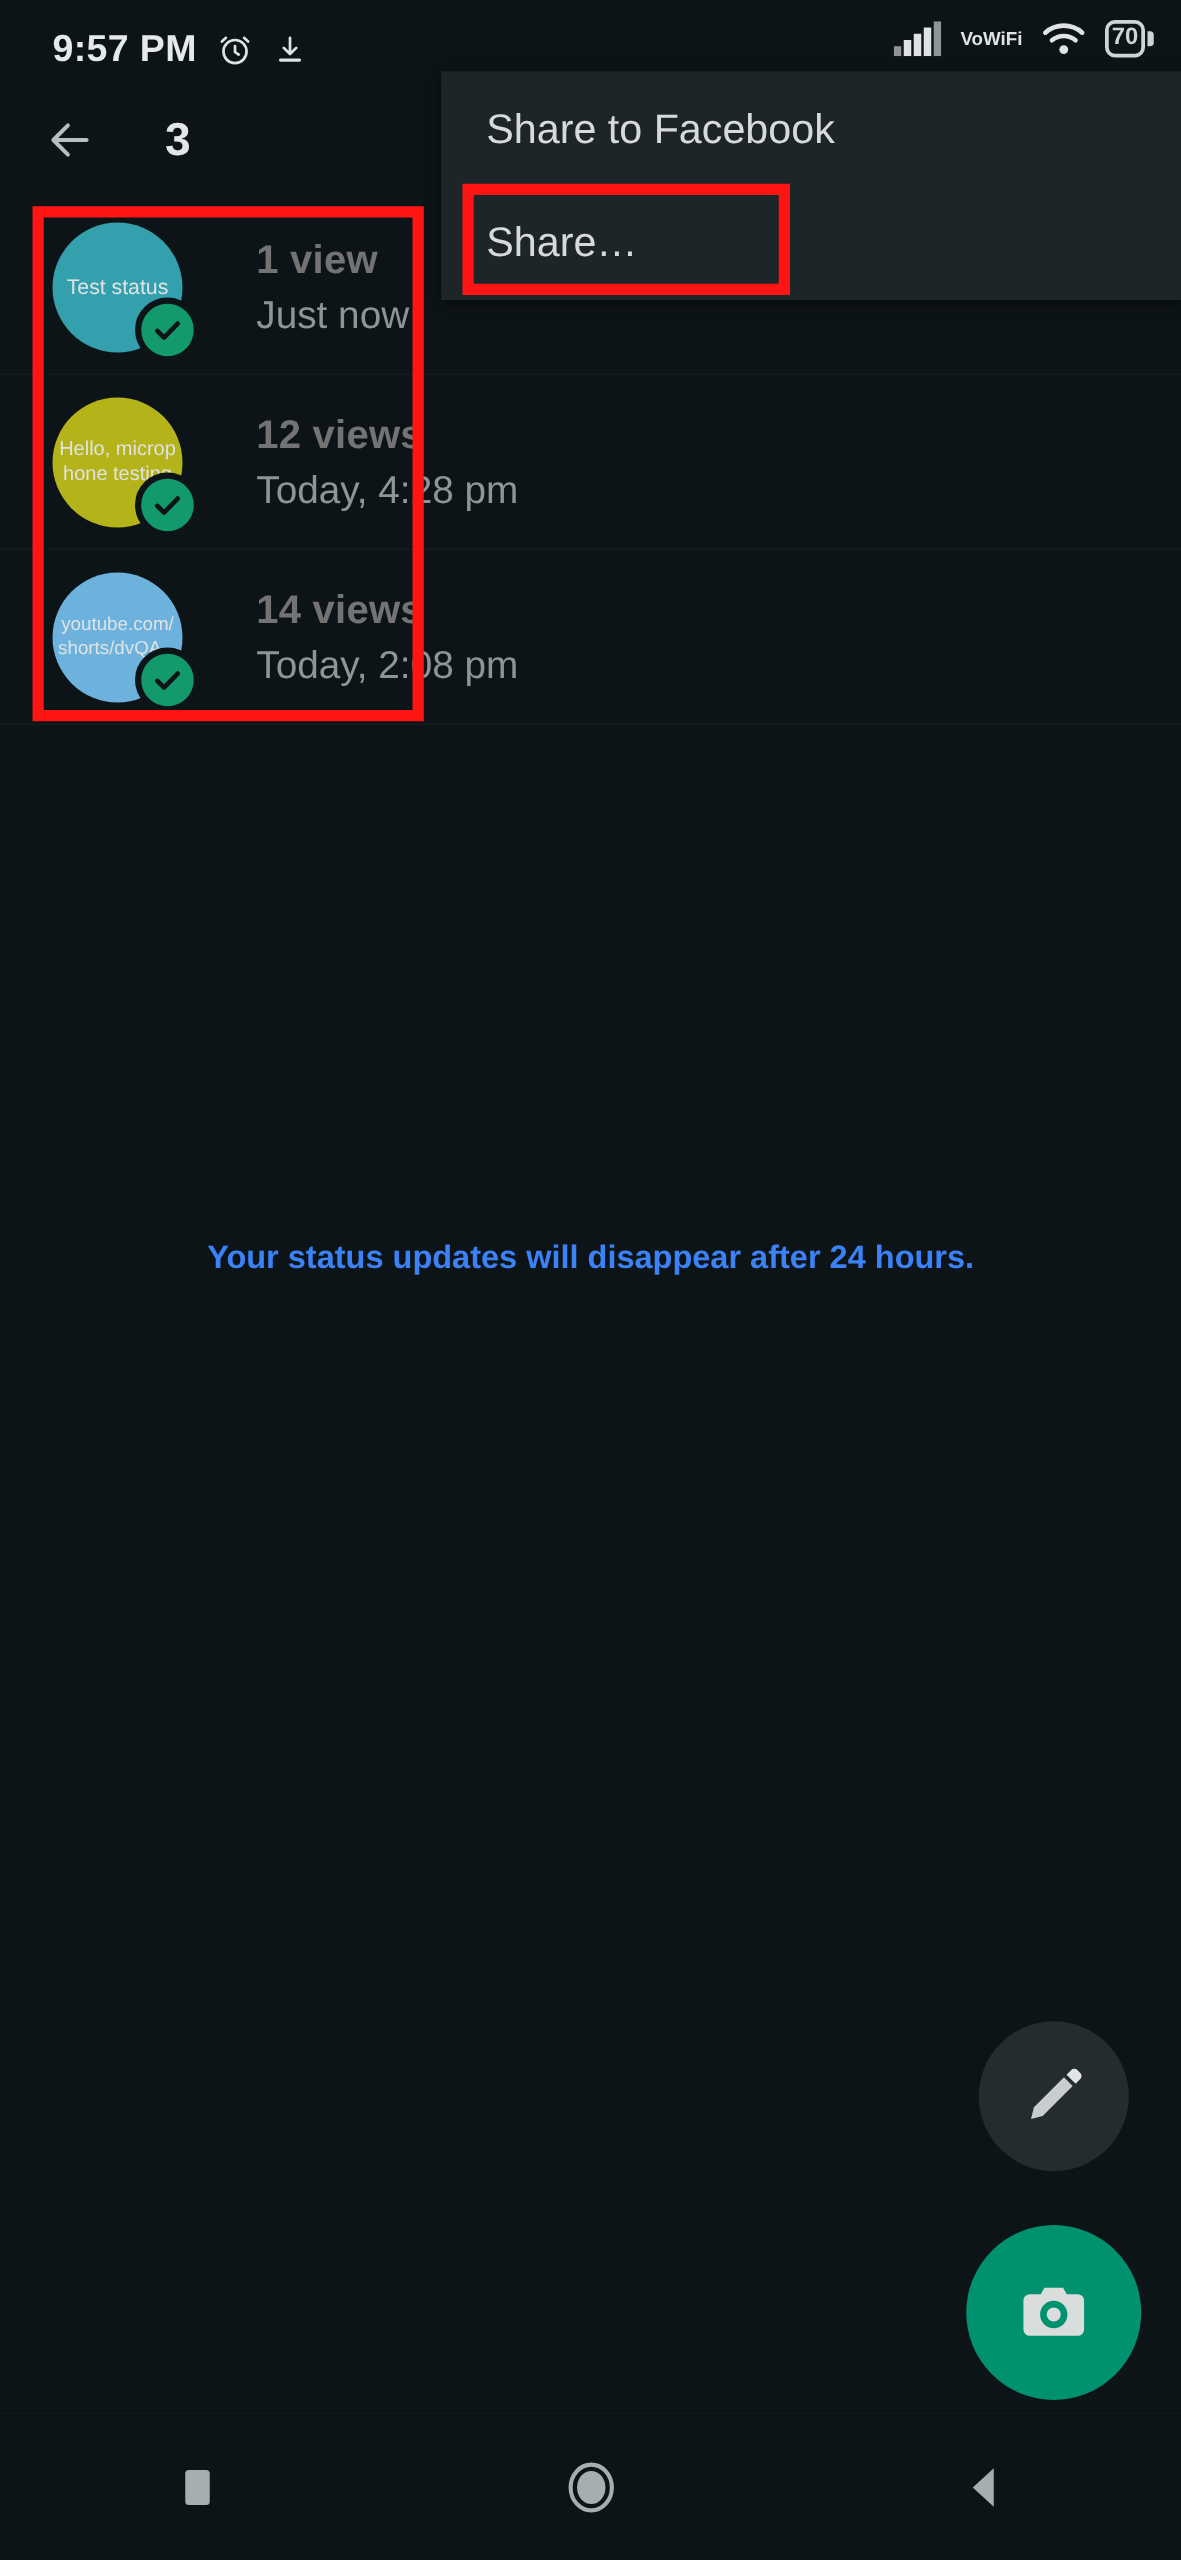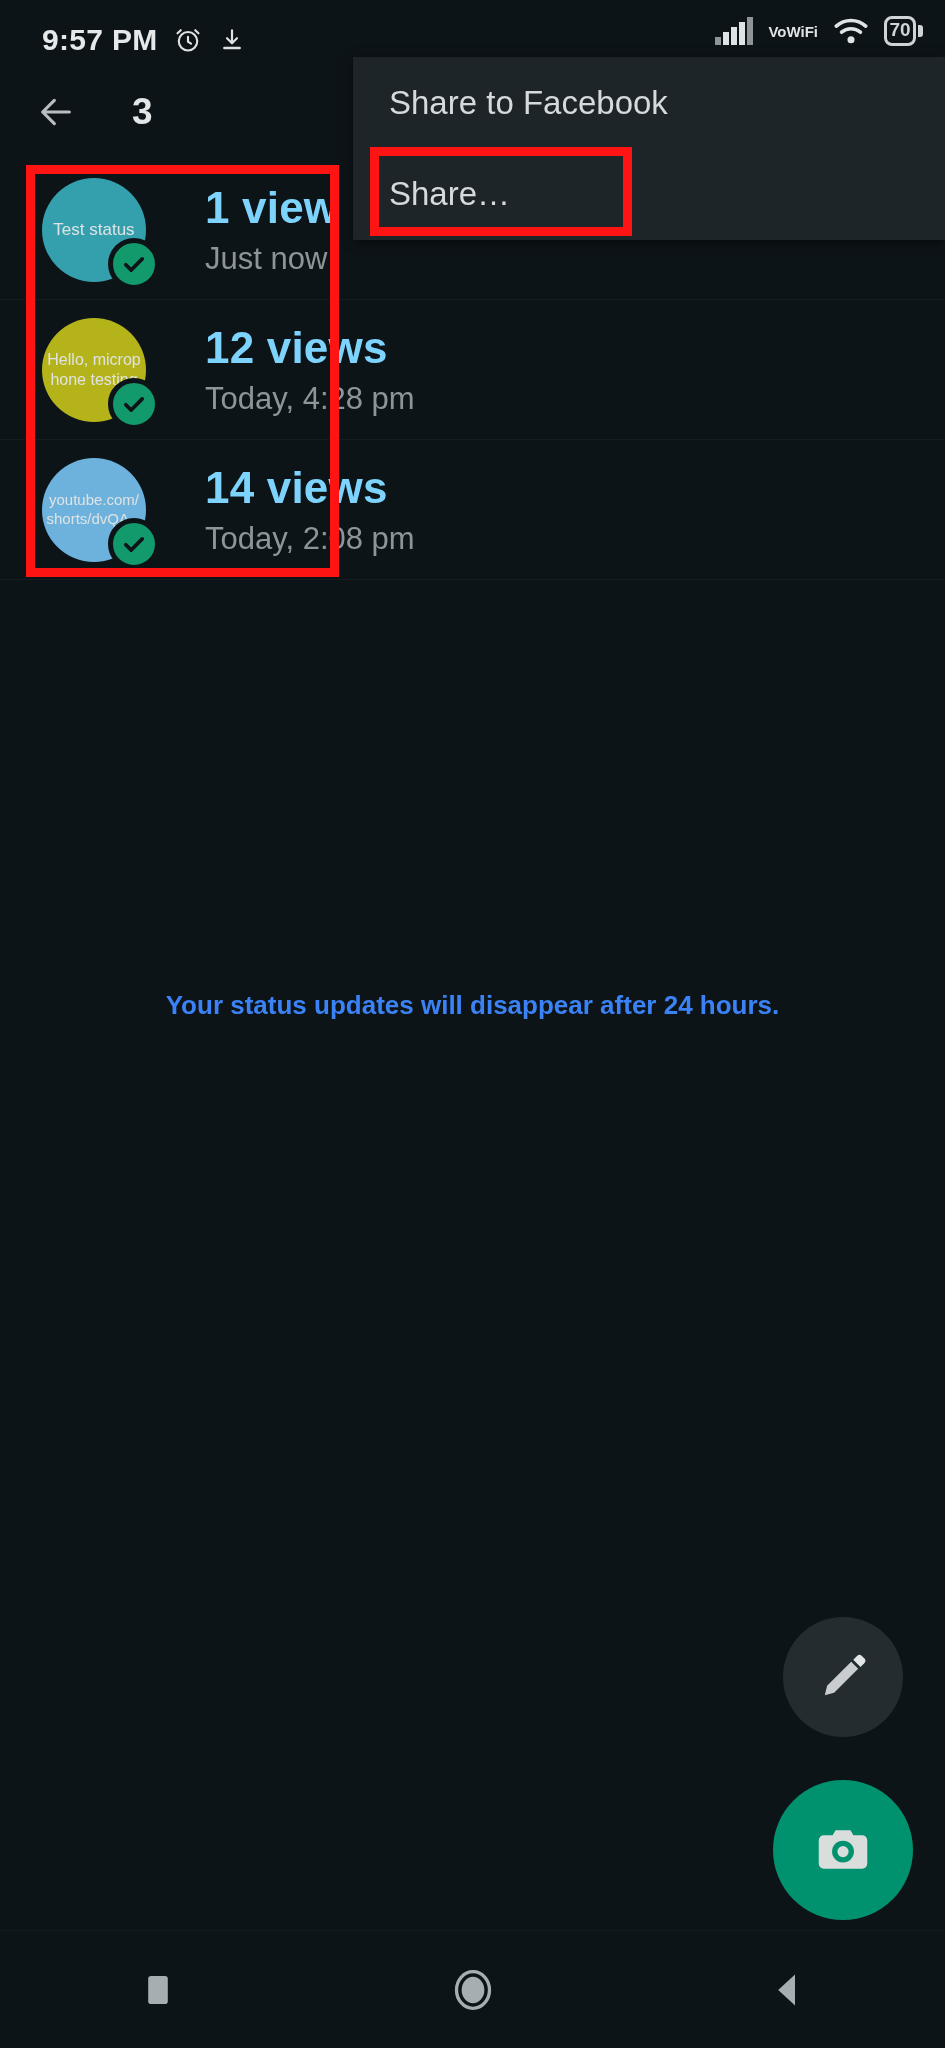--- a/index.html
+++ b/index.html
@@ -53,21 +53,21 @@
     word-break:break-all;
   }
   .check-badge {
     position:absolute; right:-14px; bottom:-8px;
     width:52px; height:52px; border-radius:50%;
     background:#12996c;
     border:5px solid #0d1418;
     display:flex; align-items:center; justify-content:center;
   }
   .row-text { margin-left:38px; }
-  .row-views { color:#7dd3fc; font-size:44px; font-weight:bold; letter-spacing:.2px; }
+  .row-views { color:#737373; font-size:32px; font-weight:bold; letter-spacing:.2px; }
   .row-time  { color:#8d9599; font-size:31px; margin-top:8px; }
 
   
   .comic {
     width:104px; height:104px; border-radius:50%;
     background:#e3e2dd; position:relative; overflow:hidden;
   }
   .comic .ln { position:absolute; background:#a59a8d; }
   .comic .blob { position:absolute; border-radius:40%; }
 

